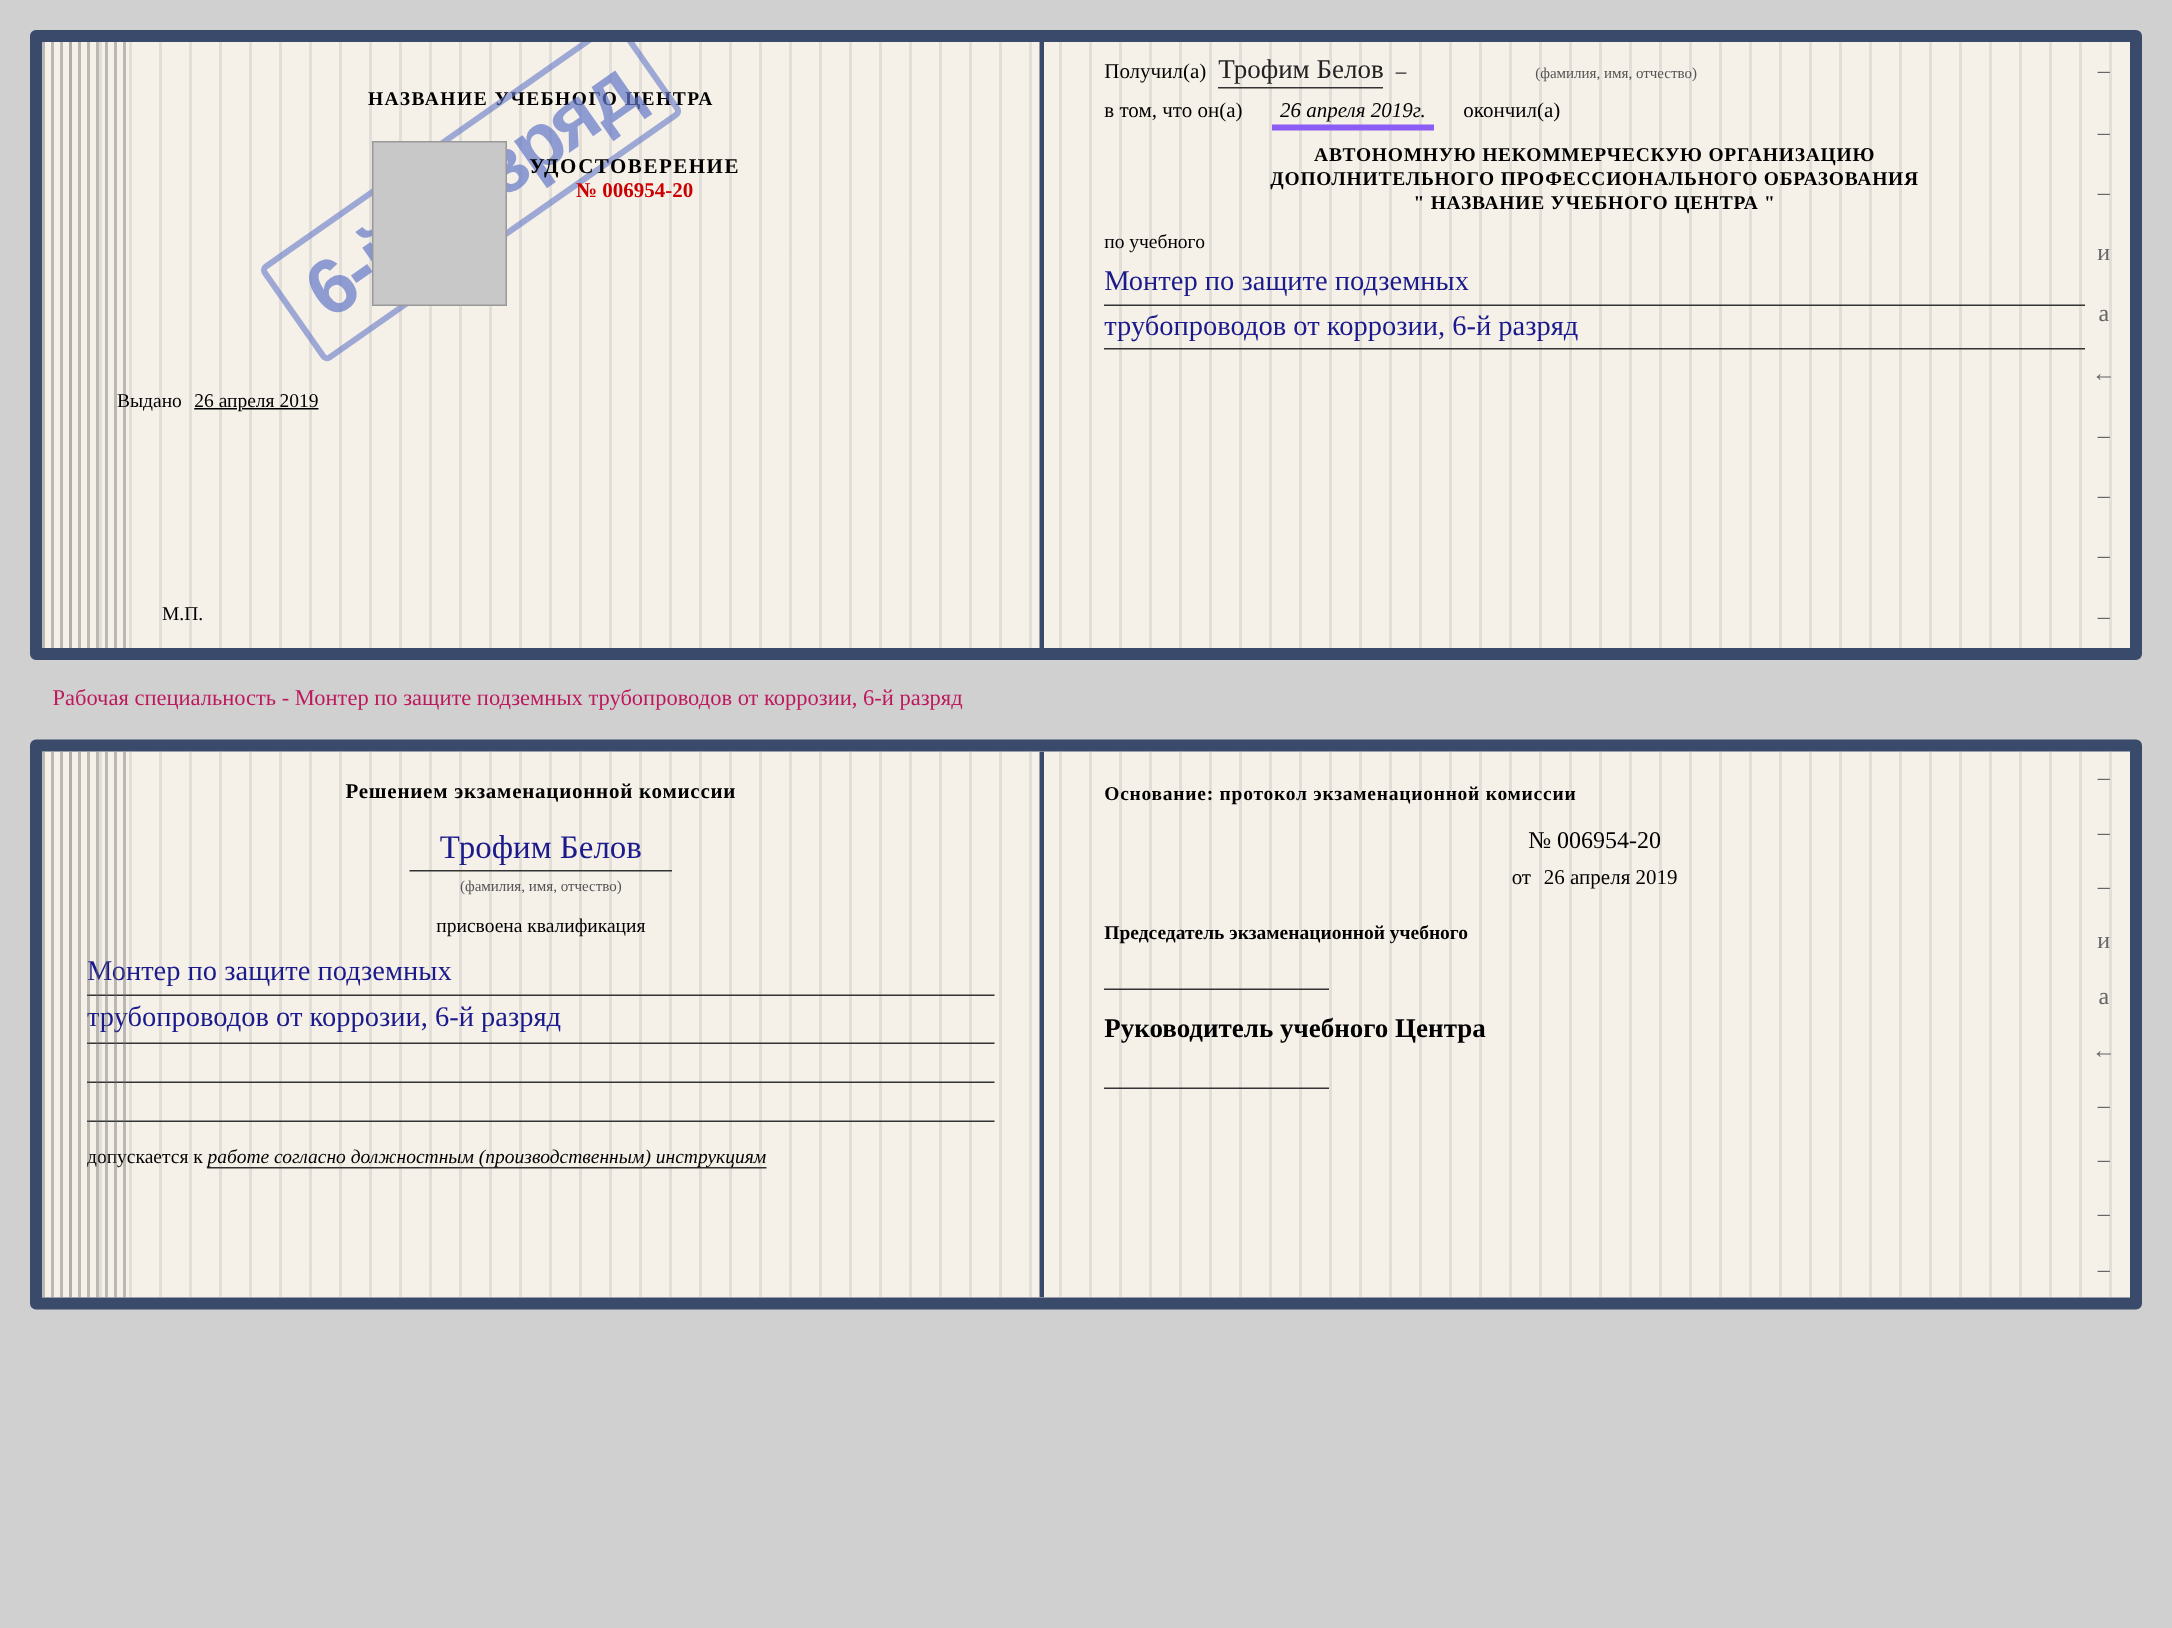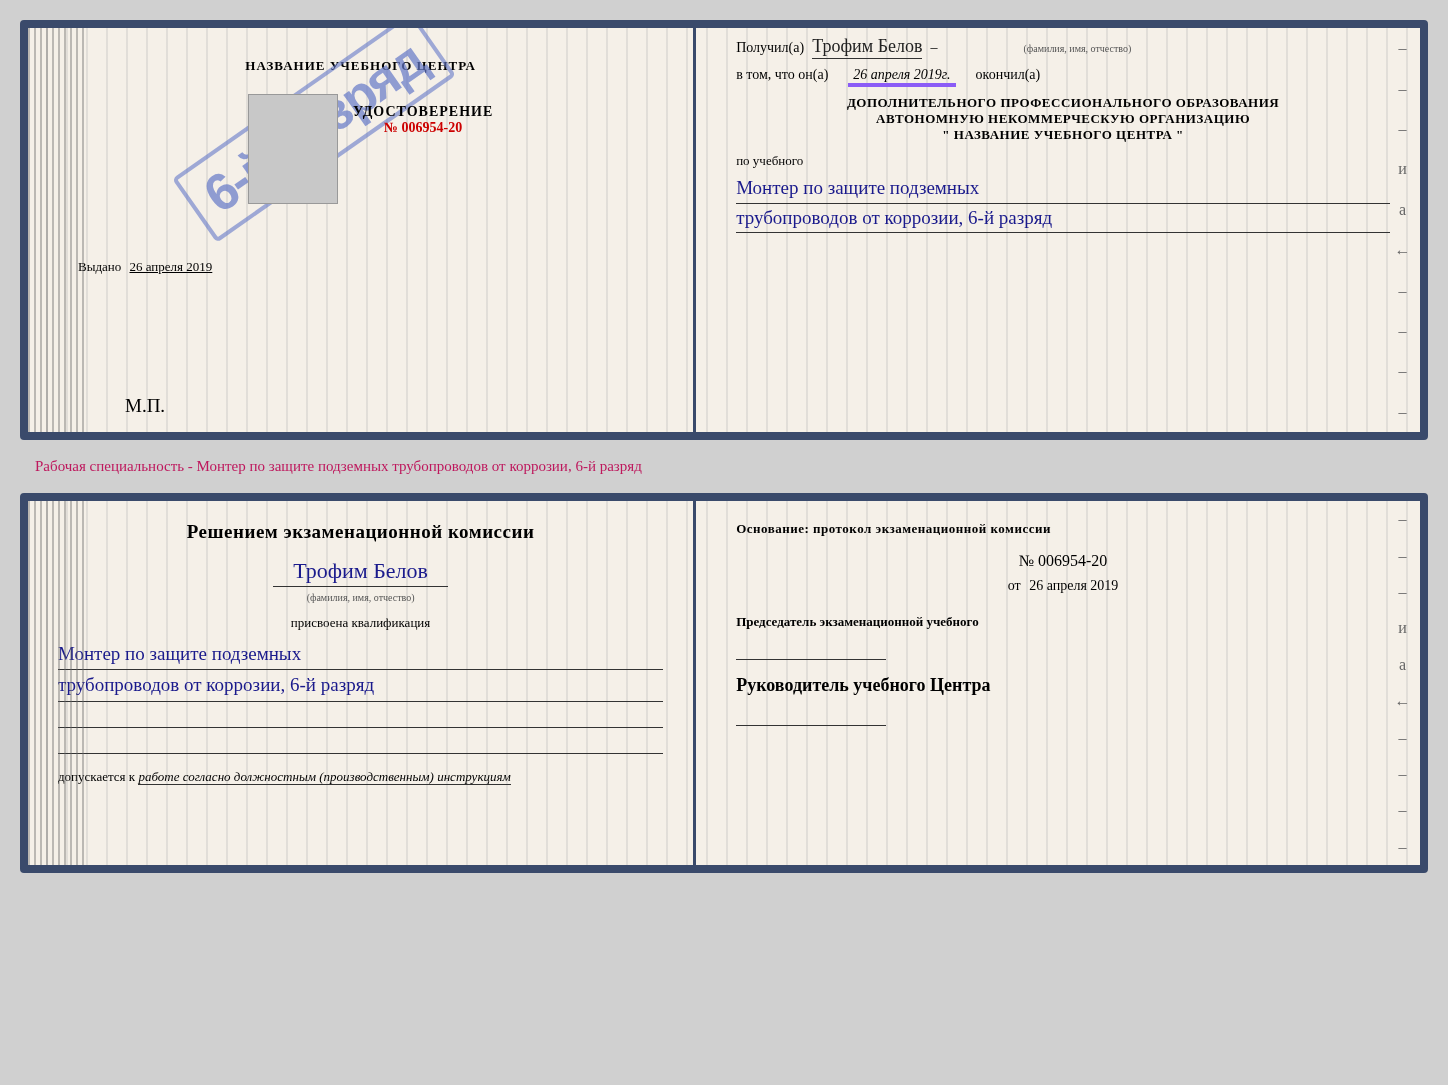--- a/index.html
+++ b/index.html
@@ -110,22 +110,21 @@
 
     .vydano-line {
       margin-top: 40px;
       font-size: 13px;
     }
 
     .mp-line {
       position: absolute;
       bottom: 15px;
       left: 80px;
-      font-size: 19px;
-      padding-left: 17px;
+      font-size: 13px;
     }
 
     
     .stamp-diagonal {
       position: absolute;
       top: 60px;
       left: 140px;
       transform: rotate(-35deg);
       font-size: 52px;
       font-weight: bold;
@@ -242,21 +241,21 @@
         90deg,
         transparent,
         transparent 18px,
         rgba(180,180,180,0.3) 18px,
         rgba(180,180,180,0.3) 20px
       );
       pointer-events: none;
     }
 
     .resheniem-title {
-      font-size: 19px;
+      font-size: 14px;
       font-weight: bold;
       text-align: center;
       letter-spacing: 0.5px;
       margin-bottom: 15px;
     }
 
     .fio-block {
       text-align: center;
       margin-bottom: 10px;
     }
@@ -395,22 +394,22 @@
         <span class="small-label" style="margin-left: 70px;">(фамилия, имя, отчество)</span>
       </div>
 
       <div class="v-tom-line">
         <span>в том, что он(а)</span>
         <span class="date-handwritten">26 апреля 2019г.</span>
         <span>окончил(а)</span>
       </div>
 
       <div class="avto-block">
+        <div>АВТОНОМНУЮ НЕКОММЕРЧЕСКУЮ ОРГАНИЗАЦИЮ</div>
         <div>ДОПОЛНИТЕЛЬНОГО ПРОФЕССИОНАЛЬНОГО ОБРАЗОВАНИЯ</div>
-        <div>АВТОНОМНУЮ НЕКОММЕРЧЕСКУЮ ОРГАНИЗАЦИЮ</div>
         <div>"  НАЗВАНИЕ УЧЕБНОГО ЦЕНТРА  "</div>
       </div>
 
       <div class="po-professii">по учебного</div>
 
       <div class="profession-handwritten">
         <span class="underline-text">Монтер по защите подземных</span>
         <span class="underline-text">трубопроводов от коррозии, 6-й разряд</span>
       </div>
 

